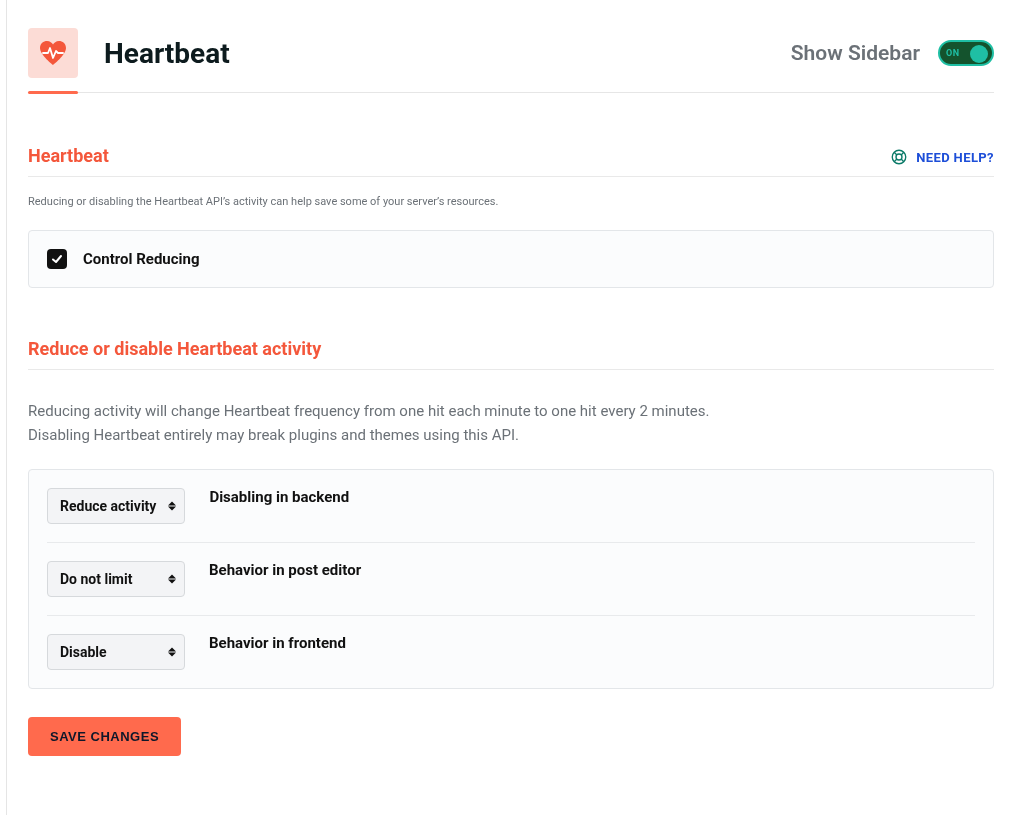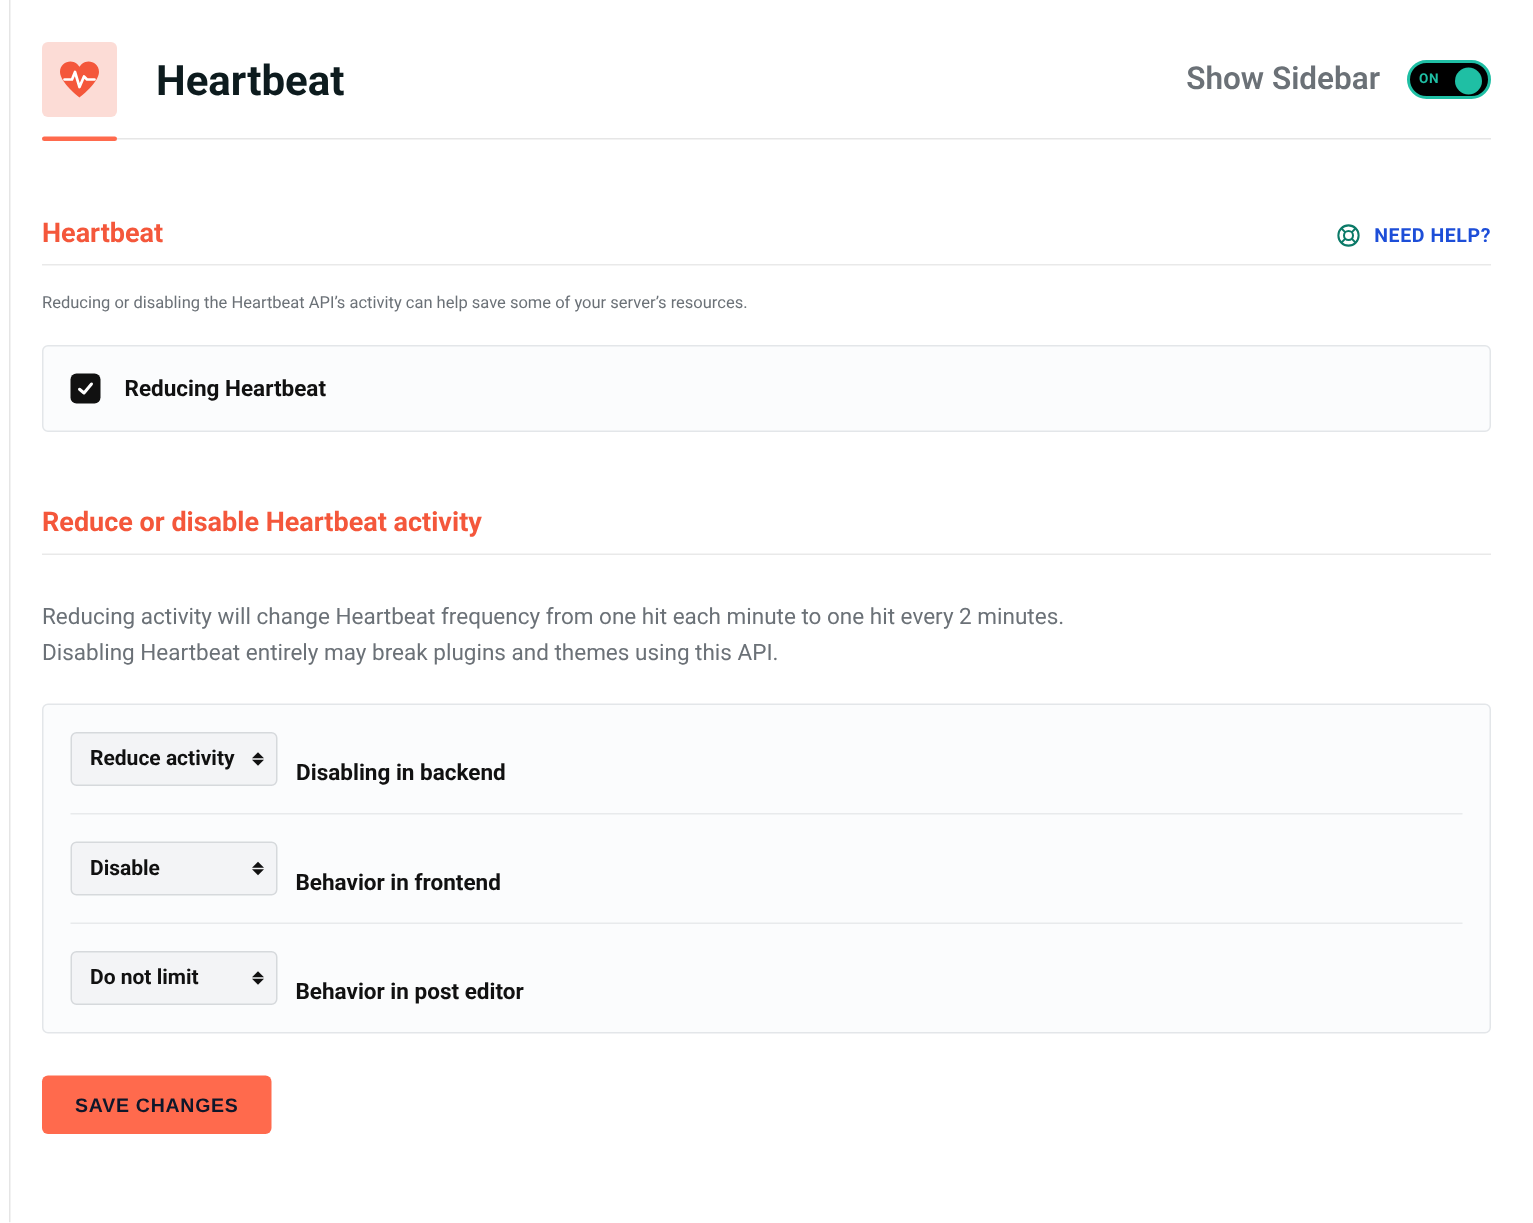--- a/index.html
+++ b/index.html
@@ -51,21 +51,21 @@
   .show-sidebar-label {
     font-size: 21px;
     font-weight: 600;
     color: #6b7177;
   }
   .toggle {
     position: relative;
     width: 56px; height: 26px;
     border: 2px solid #1fbfa4;
     border-radius: 20px;
-    background: #000000;
+    background: #14532d;
     display: inline-flex;
     align-items: center;
     padding: 0 4px;
     cursor: pointer;
   }
   .toggle .on-text {
     font-size: 9px;
     font-weight: 700;
     color: #1fbfa4;
     letter-spacing: 0.5px;
@@ -175,22 +175,22 @@
 
   .panel2 {
     border: 1px solid #e3e6e9;
     background: #fbfcfd;
     border-radius: 4px;
     padding: 0 18px;
     margin-bottom: 28px;
   }
   .sel-row {
     display: flex;
-    align-items: flex-end;
-    gap: 12px;
+    align-items: flex-start;
+    gap: 24px;
     padding: 18px 0;
     border-bottom: 1px solid #e8eaec;
   }
   .sel-row:last-child { border-bottom: none; }
   .fake-select {
     position: relative;
     min-width: 138px;
     height: 36px;
     border: 1px solid #d6d9dc;
     background: #f3f4f6;
@@ -292,21 +292,21 @@
 
   <div class="section-desc">Reducing or disabling the Heartbeat API’s activity can help save some of your server’s resources.</div>
 
   <div class="panel">
     <div class="chk-row">
       <span class="chk">
         <svg width="12" height="12" viewBox="0 0 12 12">
           <polyline points="2,6.5 5,9 10,3" fill="none" stroke="#fff" stroke-width="2" stroke-linecap="round" stroke-linejoin="round"></polyline>
         </svg>
       </span>
-      <span class="chk-label">Reducing Heartbeat</span>
+      <span class="chk-label">Control Reducing</span>
     </div>
   </div>
 
   
   <div class="section2-head">
     <div class="section-title">Reduce or disable Heartbeat activity</div>
   </div>
   <div class="desc2">
     <span>Reducing activity will change Heartbeat frequency from one hit each minute to one hit every 2 minutes.</span><br>
     <span>Disabling Heartbeat entirely may break plugins and themes using this API.</span>
@@ -318,34 +318,34 @@
         <span>Reduce activity</span>
         <span class="caret">
             <span class="up"></span>
             <span class="dn"></span>
           </span>
       </div>
       <span class="sel-label">Disabling in backend</span>
     </div>
     <div class="sel-row">
       <div class="fake-select">
+        <span>Do not limit</span>
+        <span class="caret">
+            <span class="up"></span>
+            <span class="dn"></span>
+          </span>
+      </div>
+      <span class="sel-label">Behavior in post editor</span>
+    </div>
+    <div class="sel-row">
+      <div class="fake-select">
         <span>Disable</span>
         <span class="caret">
             <span class="up"></span>
             <span class="dn"></span>
           </span>
       </div>
       <span class="sel-label">Behavior in frontend</span>
     </div>
-    <div class="sel-row">
-      <div class="fake-select">
-        <span>Do not limit</span>
-        <span class="caret">
-            <span class="up"></span>
-            <span class="dn"></span>
-          </span>
-      </div>
-      <span class="sel-label">Behavior in post editor</span>
-    </div>
   </div>
 
   <button class="save-btn">SAVE CHANGES</button>
 </div>
 
 </body></html>

